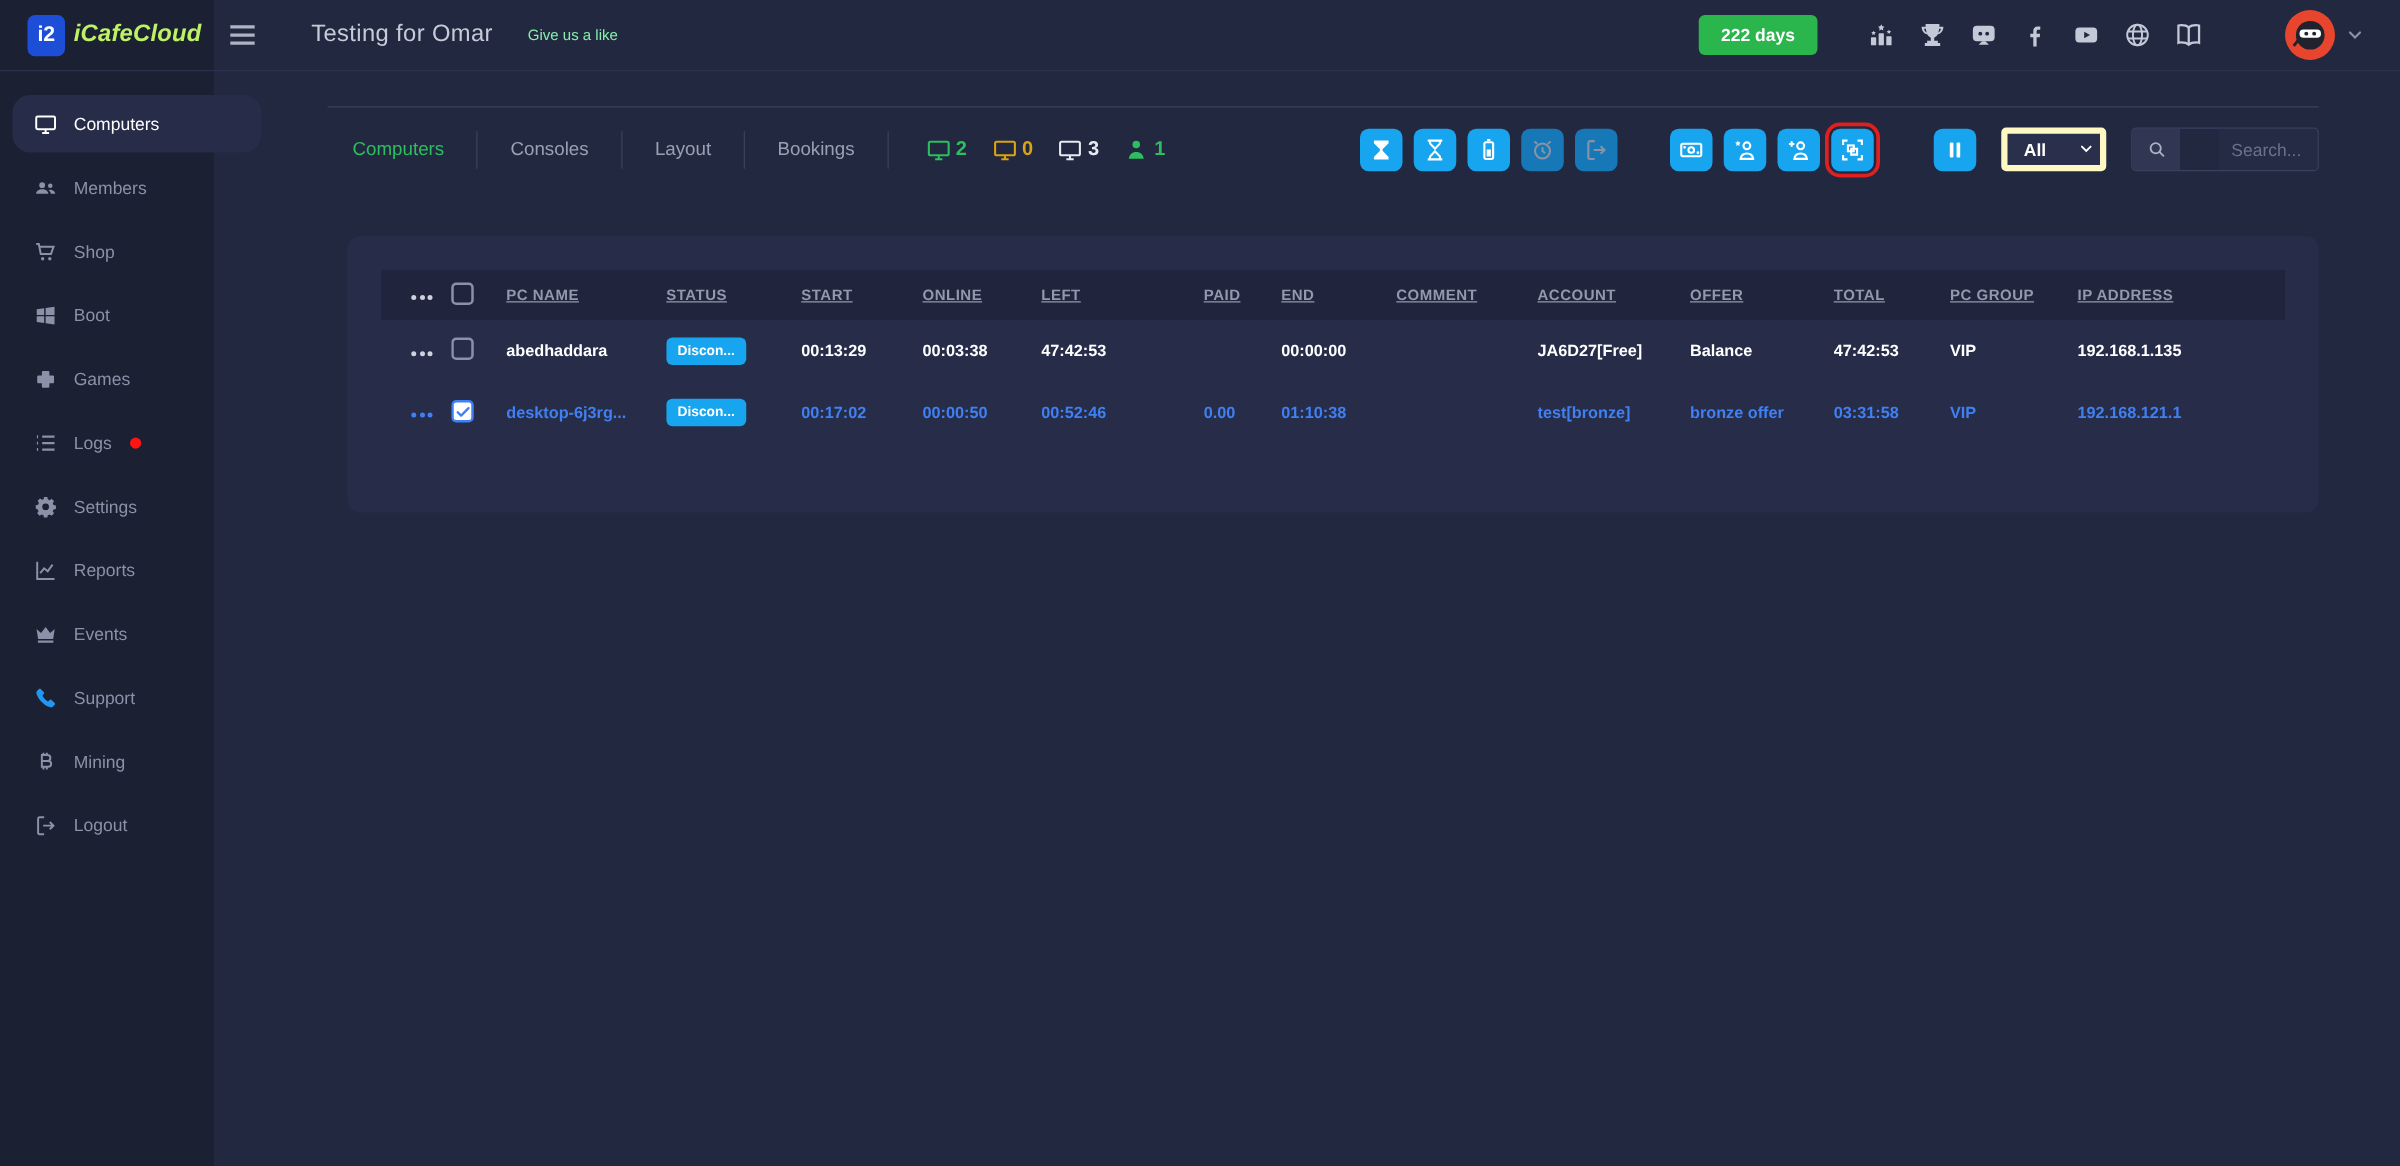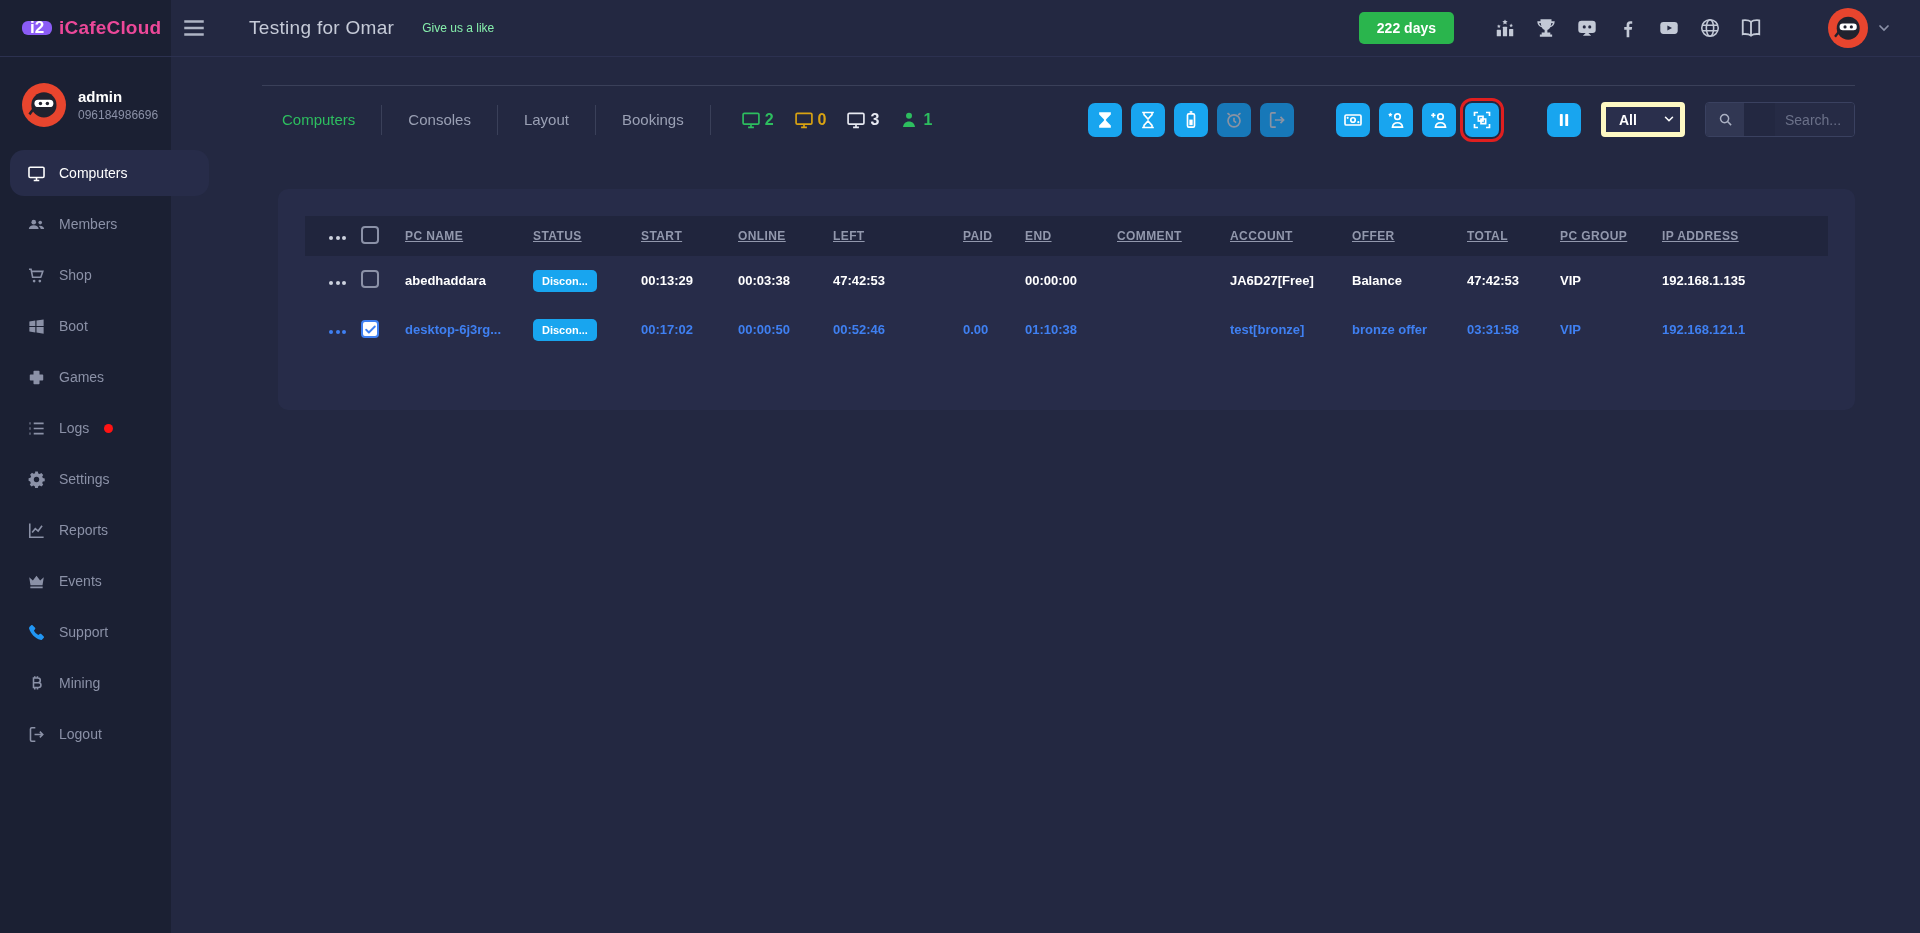--- a/index.html
+++ b/index.html
@@ -10,22 +10,22 @@
   }
   *{box-sizing:border-box;margin:0;padding:0;font-family:"Liberation Sans",sans-serif;}
   html,body{width:1920px;height:933px;background:var(--bg);overflow:hidden;}
   svg{display:block;}
   .ic{display:inline-flex;align-items:center;justify-content:center;}
   .ic svg{width:100%;height:100%;}
 
   
   .topbar{height:57px;display:flex;align-items:stretch;background:var(--bg);border-bottom:1px solid #2c3150;}
   .logo-area{width:171px;background:var(--side);display:flex;align-items:center;padding-left:22px;flex:none;}
-  .logo-mark{width:30px;height:14px;background:#8b5cf6;border-radius:6px;color:#fff;display:flex;align-items:center;justify-content:center;font-weight:bold;font-size:17px;}
-  .logo-text{color:#ec4899;font-size:19px;font-weight:bold;margin-left:7px;letter-spacing:.2px;}
+  .logo-mark{width:30px;height:33px;background:#1d4ed8;border-radius:6px;color:#fff;display:flex;align-items:center;justify-content:center;font-weight:bold;font-size:17px;}
+  .logo-text{color:#bef264;font-size:19px;font-weight:bold;margin-left:7px;letter-spacing:.2px;font-style:italic;}
   .topbar-main{flex:1;display:flex;align-items:center;padding:0 28px 0 10px;}
   .hamburger{width:26px;height:26px;color:#aeb4c4;cursor:pointer;}
   .tb-title{color:#c6cbd8;font-size:19px;margin-left:42px;letter-spacing:.3px;}
   .tb-like{color:#86efac;font-size:12px;font-weight:normal;margin-left:28px;}
   .tb-spacer{flex:1;}
   .days-btn{background:var(--green);color:#fff;font-size:14px;font-weight:bold;border:none;border-radius:5px;padding:8px 18px;cursor:pointer;}
   .social-row{display:flex;align-items:center;gap:19px;margin-left:40px;color:var(--iconbar);}
   .social-row .ic{width:22px;height:22px;cursor:pointer;}
   .tb-avatar-wrap{display:flex;align-items:center;margin-left:66px;gap:8px;}
   .avatar{width:40px;height:40px;border-radius:50%;background:#e8452e;display:flex;align-items:center;justify-content:center;overflow:hidden;flex:none;}
@@ -169,35 +169,20 @@
             <path d="M6 9l6 6 6-6"></path>
           </svg>
         </span>
     </span>
   </div>
 </div>
 
 <div class="body-wrap">
 
   <div class="sidebar">
-    <div class="side-user">
-      <span class="avatar">
-          <svg viewBox="0 0 24 24">
-            <circle cx="12" cy="12" r="8" fill="#20222e"></circle>
-            <rect x="6" y="8.8" width="12" height="4.6" rx="2.3" fill="#fff"></rect>
-            <circle cx="9.8" cy="11.1" r="1.1" fill="#20222e"></circle>
-            <circle cx="14.2" cy="11.1" r="1.1" fill="#20222e"></circle>
-            <path d="M5.5 14.5L2.8 18" stroke="#20222e" stroke-width="1.6"></path>
-          </svg>
-        </span>
-      <span>
-        <div class="su-name">admin</div>
-        <div class="su-phone">096184986696</div>
-      </span>
-    </div>
     <nav id="side-nav">
         <div class="side-item active">
           <span class="ic">
             <svg viewBox="0 0 24 24" fill="none" stroke="currentColor" stroke-width="2">
               <rect x="2.5" y="4" width="19" height="13" rx="1.5"></rect>
               <path d="M8.5 20.8h7M12 17v3.8"></path>
             </svg>
           </span>
           <span>Computers</span>
         </div>

